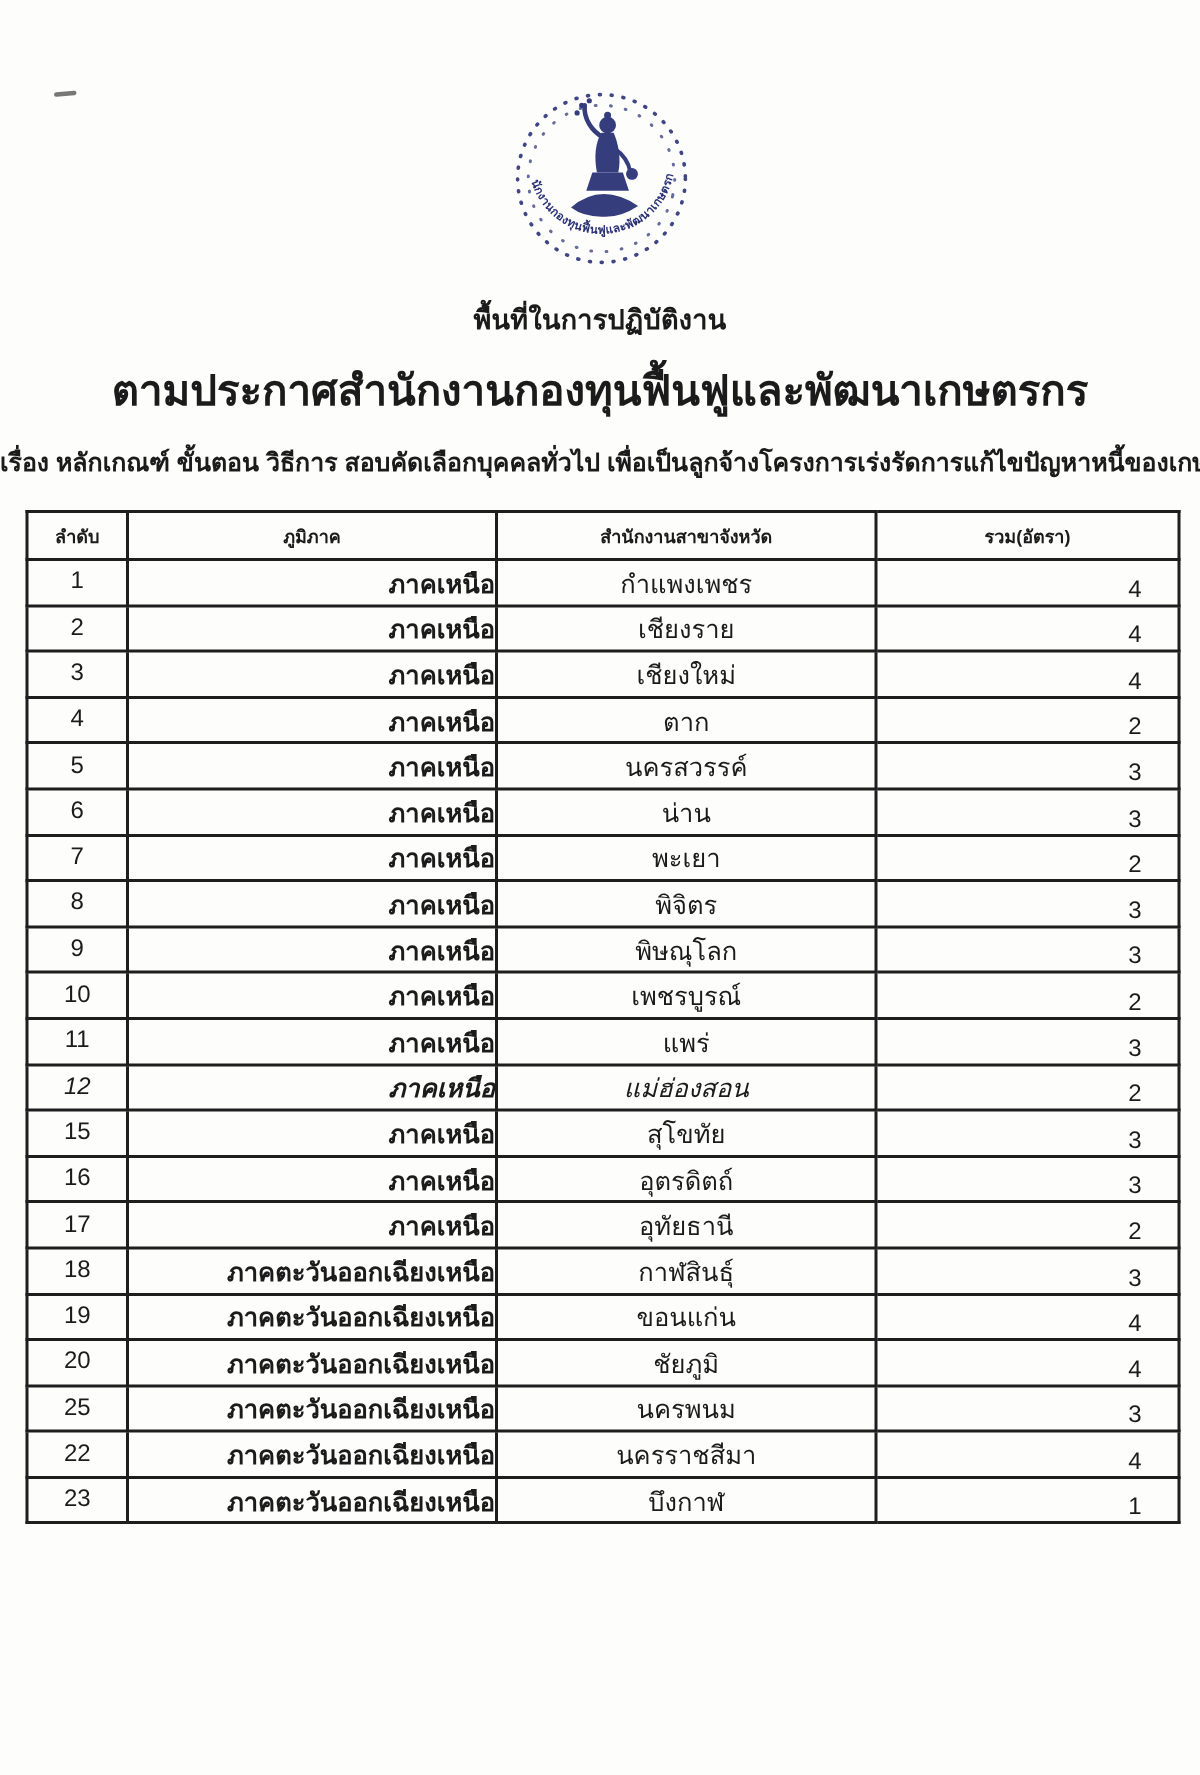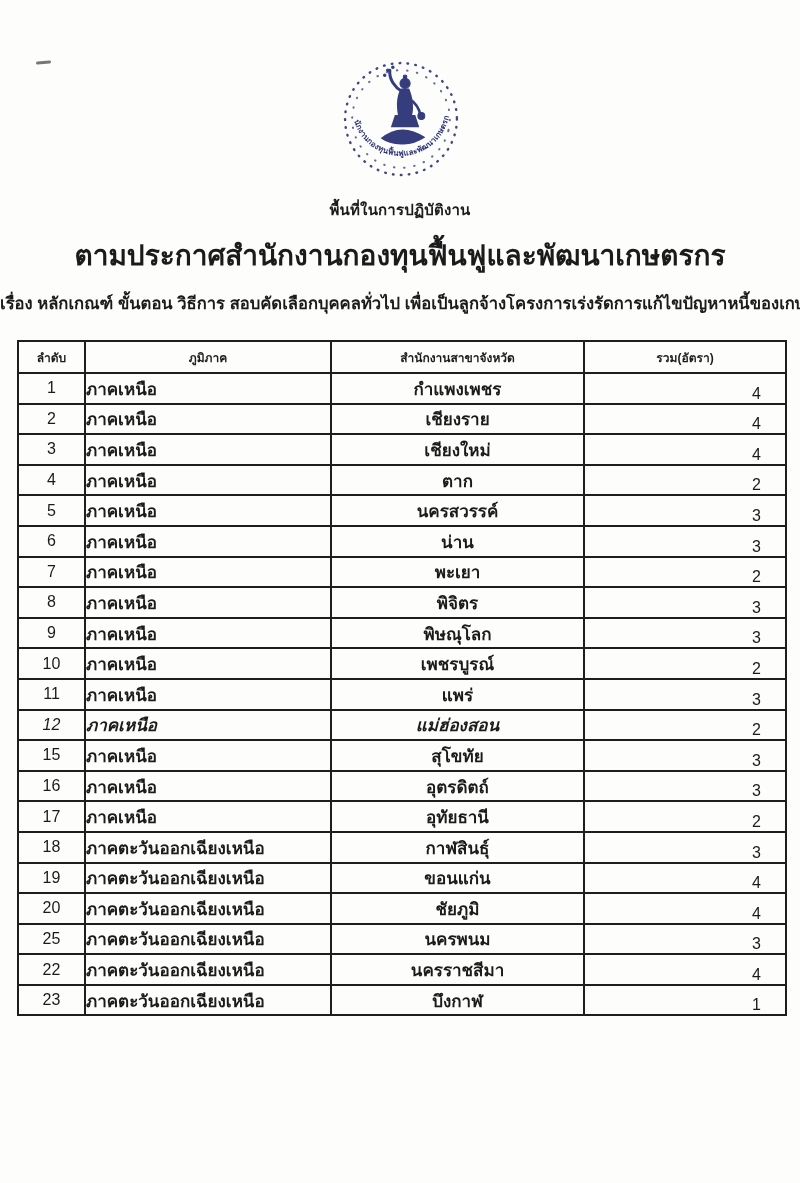--- a/index.html
+++ b/index.html
@@ -9,42 +9,42 @@
     color:#1b1b1b; overflow:hidden;
   }
   .scan-artifact {
     position:absolute; left:36px; top:61px; width:15px; height:3px;
     background:#4a4a4a; border-radius:2px; transform:rotate(-5deg); opacity:.75;
   }
   .logo-wrap { position:absolute; top:58px; left:340px; width:122px; height:122px; }
   .logo-wrap svg { width:100%; height:100%; }
 
   .titles { position:absolute; top:198px; left:0; width:800px; text-align:center; font-weight:bold; }
-  .title-line1 { font-size:15px; margin:0 0 11px 0; letter-spacing:.2px; }
+  .title-line1 { font-size:18px; margin:0 0 11px 0; letter-spacing:.2px; }
   .title-line2 { font-size:28px; margin:0 0 13px 0; }
   .title-line3 { font-size:16.6px; margin:0 0 13px 0; white-space:nowrap; }
   .title-line4 { font-size:19px; margin:0; }
 
   table.doc-table {
     position:absolute; top:340px; left:17px; width:768px;
     border-collapse:collapse; table-layout:fixed; background:transparent;
   }
   .doc-table th, .doc-table td { border:2px solid #1e1e1e; overflow:hidden; }
   .doc-table th {
     height:30px; font-size:12px; font-weight:bold; text-align:center;
     padding:0; vertical-align:middle;
   }
   .doc-table td { height:27.6px; padding:0; vertical-align:middle; font-size:17px; }
   col.c1 { width:67px; }
   col.c2 { width:246px; }
   col.c3 { width:253px; }
   col.c4 { width:202px; }
   td.c-no   { text-align:center; font-weight:normal; font-size:16px; }
-  td.c-reg  { text-align:left; font-weight:bold;font-family:Liberation Mono, monospace; }
-  td.c-prov { text-align:center; font-weight:bold; }
+  td.c-reg  { text-align:right; font-weight:bold;font-family:Liberation Mono, monospace; }
+  td.c-prov { text-align:center; font-weight:normal; }
   td.c-tot  {
     text-align:right; vertical-align:bottom;
     padding:0 24px 1px 0; font-weight:normal; font-size:16px; line-height:1;
   }
   tr.italic td.c-no, tr.italic td.c-reg, tr.italic td.c-prov { font-style:italic;margin-left:40px; }
 </style>
 </head>
 <body>
 
 <div class="page">

